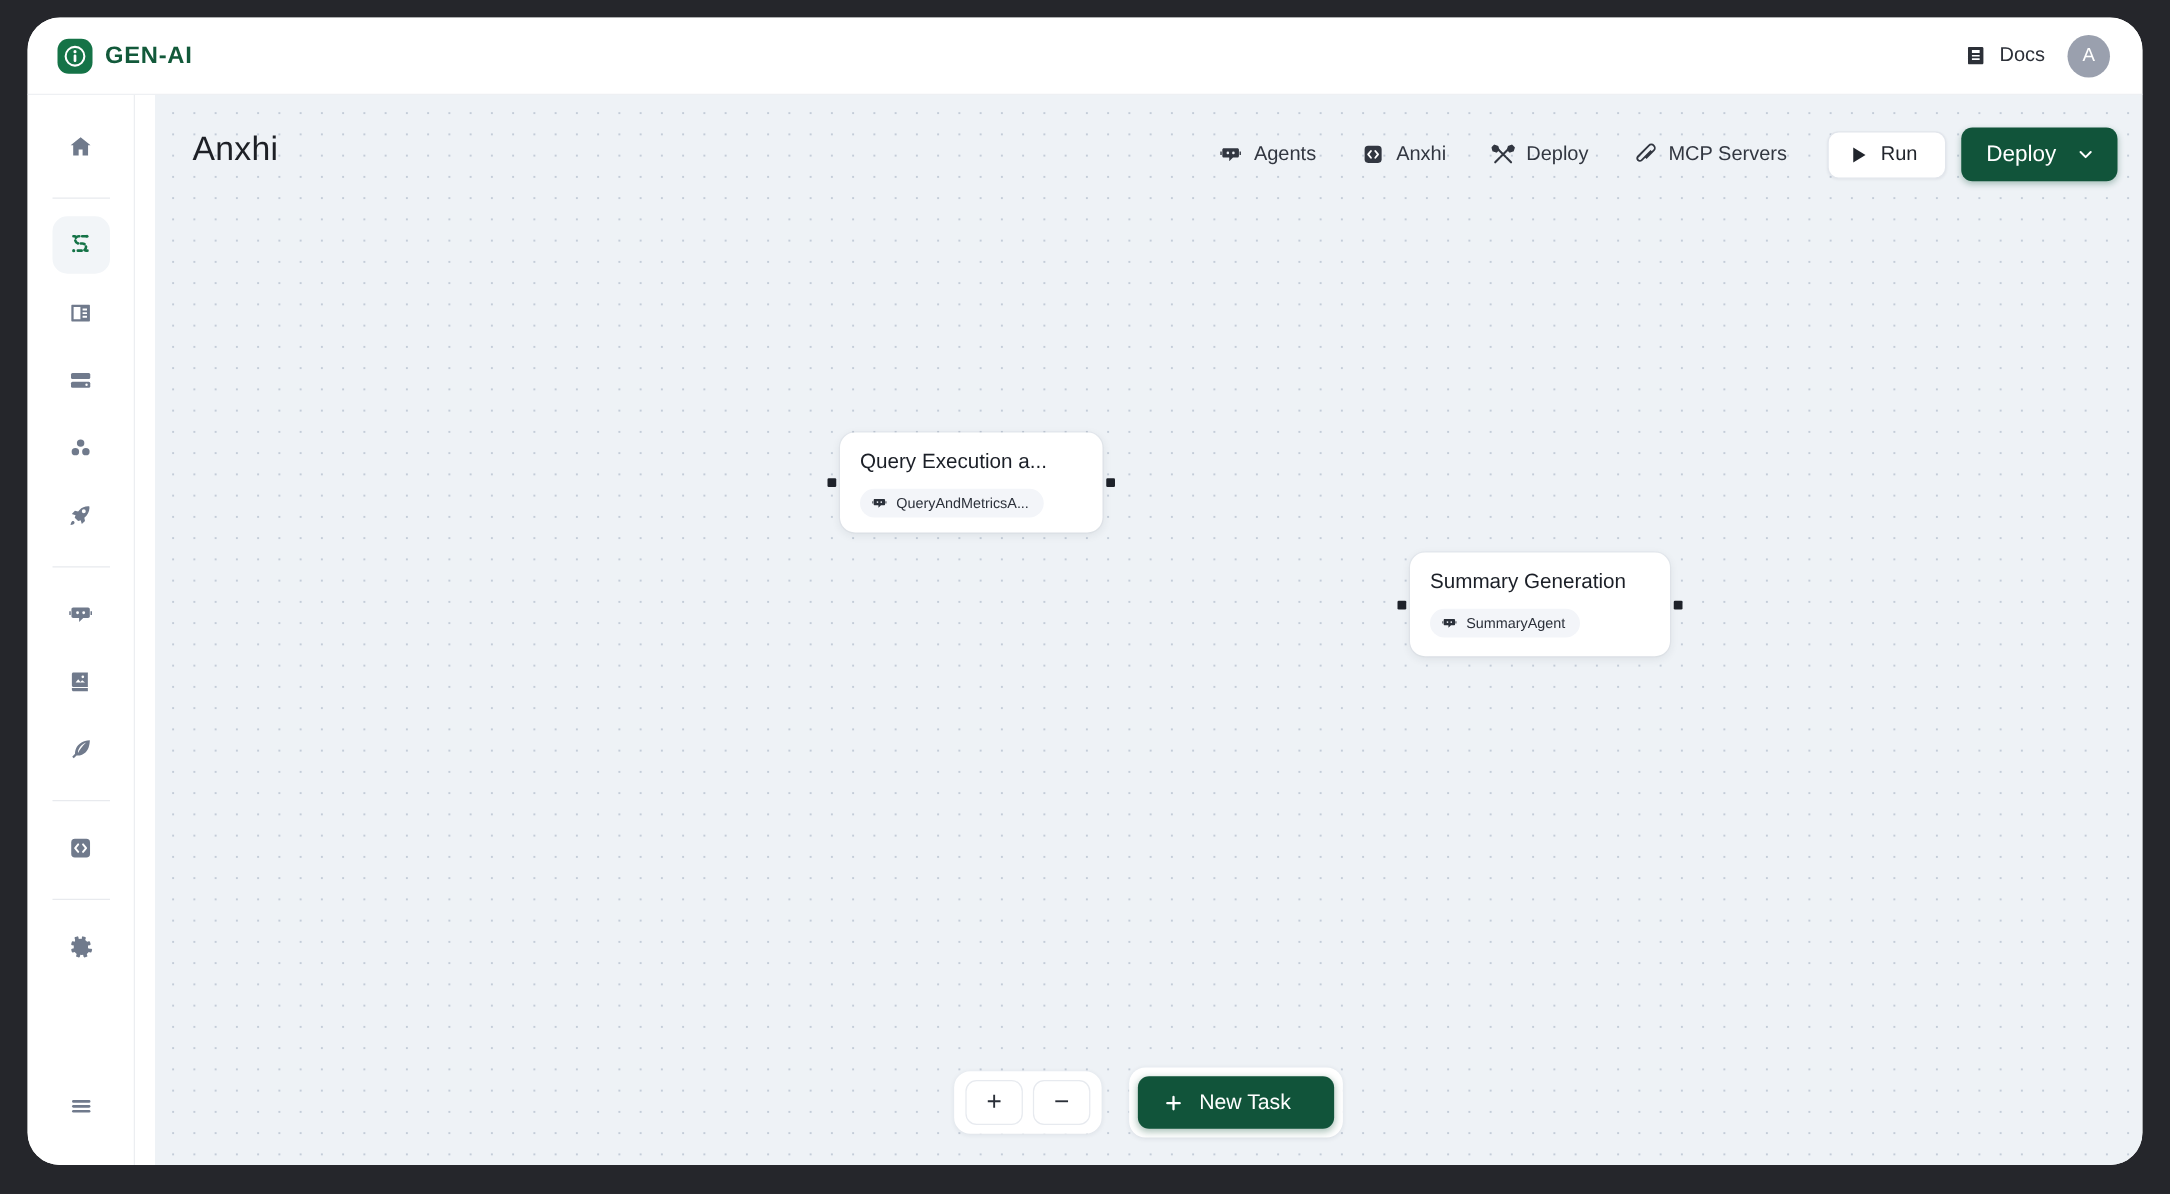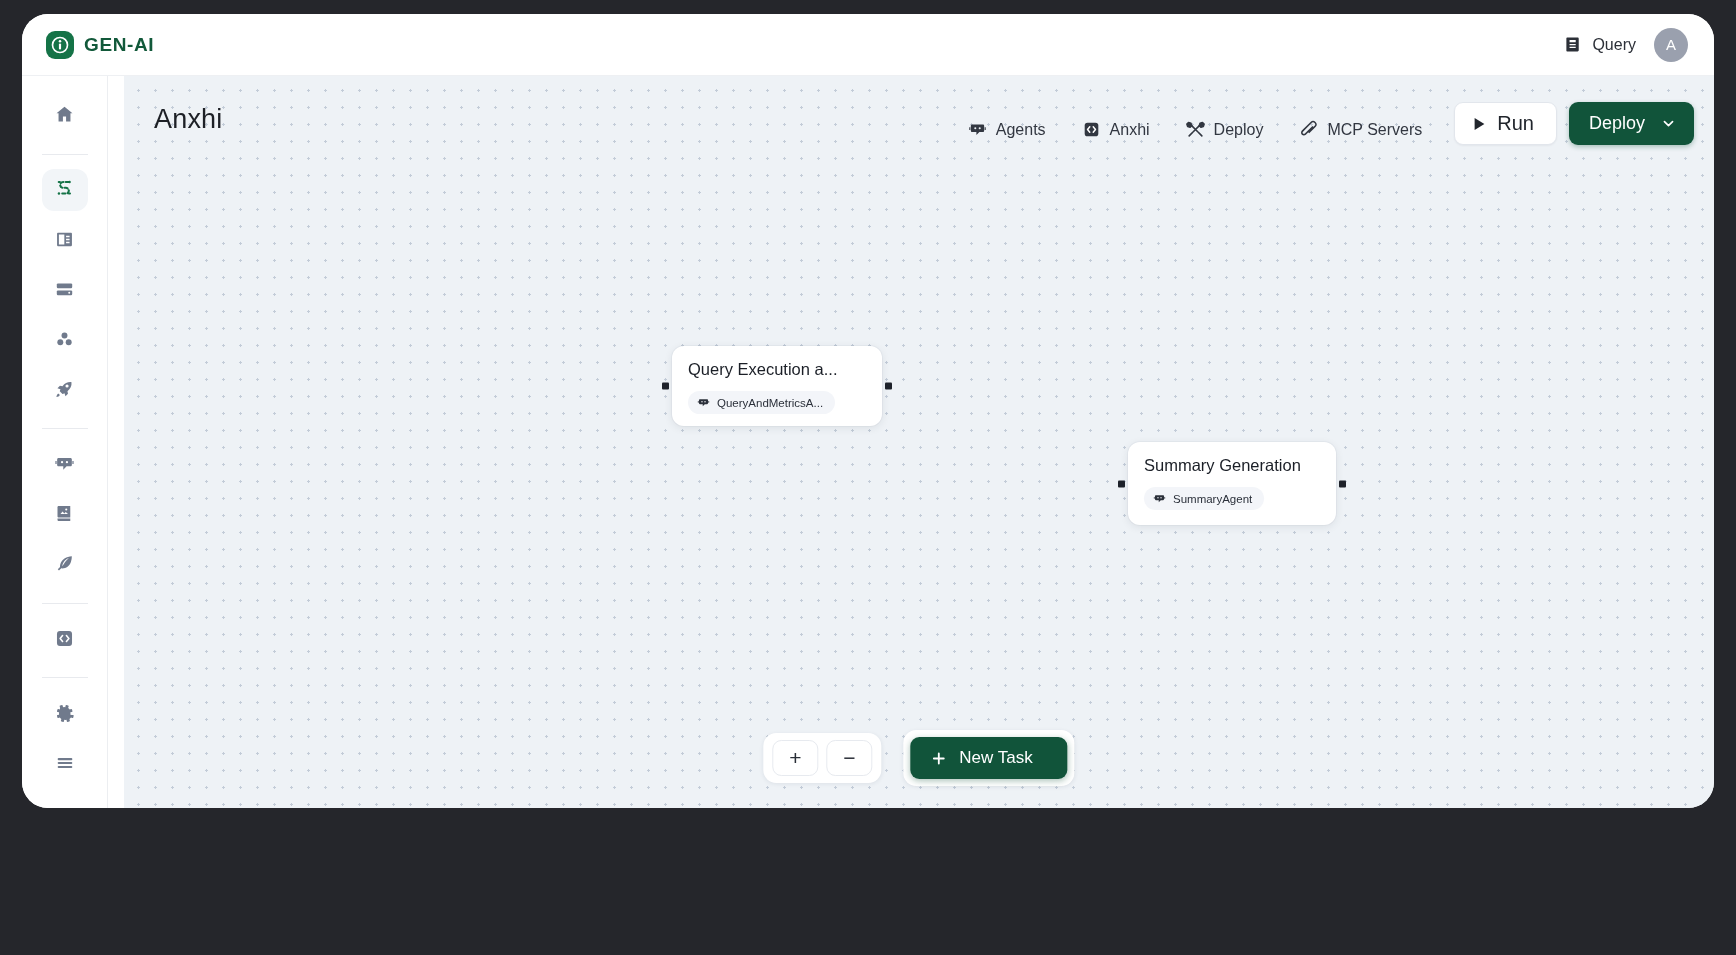--- a/index.html
+++ b/index.html
@@ -18,21 +18,21 @@
     position: absolute;
     inset: 0;
     background: #25262b;
   }
 
   .app-window {
     position: absolute;
     left: 22px;
     top: 14px;
     width: 1692px;
-    height: 794px;
+    height: 918px;
     background: #ffffff;
     border-radius: 26px 26px 26px 26px;
     overflow: hidden;
     display: flex;
     flex-direction: column;
   }
 
   
   .topbar {
     height: 62px;
@@ -161,40 +161,40 @@
     font-size: 27px;
     color: #1d2026;
     letter-spacing: 0.2px;
   }
 
   .canvas-toolbar {
     position: absolute;
     right: 20px;
     top: 26px;
     display: flex;
-    align-items: flex-end;
+    align-items: center;
     gap: 0px;
   }
 
   .tool-item {
     display: flex;
     align-items: center;
     gap: 9px;
     font-size: 16px;
     color: #323741;
     padding: 6px 18px;
     cursor: pointer;
     white-space: nowrap;
   }
 
   .btn-run {
     display: flex;
     align-items: center;
     gap: 11px;
-    font-size: 20px;
+    font-size: 16px;
     color: #21252c;
     background: #ffffff;
     border: 1px solid #e2e6ec;
     border-radius: 9px;
     padding: 9px 22px 9px 18px;
     margin-left: 14px;
     cursor: pointer;
     box-shadow: 0 1px 2px rgba(20,25,35,0.05);
   }
 
@@ -336,21 +336,21 @@
         <div class="brand-name">GEN-AI</div>
       </div>
 
       <div class="topbar-right">
         <div class="docs-link">
           <span>
             <svg width="19" height="19" viewBox="0 0 24 24" fill="#2c3038">
               <path d="M4 3.2h13.2c.8 0 1.4.6 1.4 1.4v14.8c0 .8-.6 1.4-1.4 1.4H4c-.6 0-1-.5-1-1V4.2c0-.5.4-1 1-1zm3 3v3.1h7.8V6.2H7zm0 5.1v1.6h7.8v-1.6H7zm0 3.4v1.6h7.8v-1.6H7z"></path>
             </svg>
           </span>
-          <span>Query</span>
+          <span>Docs</span>
         </div>
         <div class="avatar">A</div>
       </div>
     </div>
 
     <div class="body-row">
 
       <div class="sidebar">
 
         <div class="side-item">

